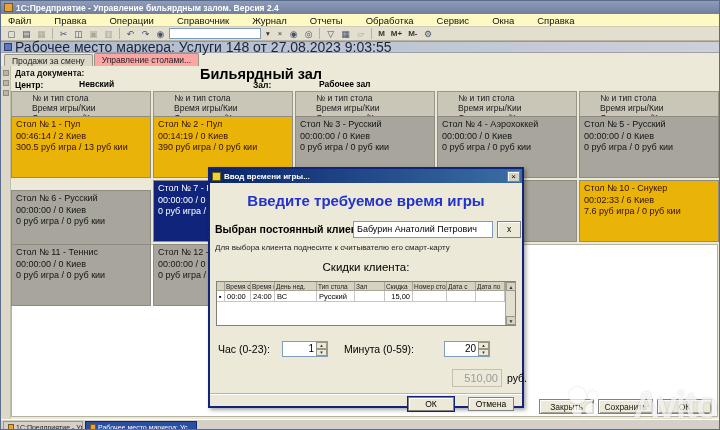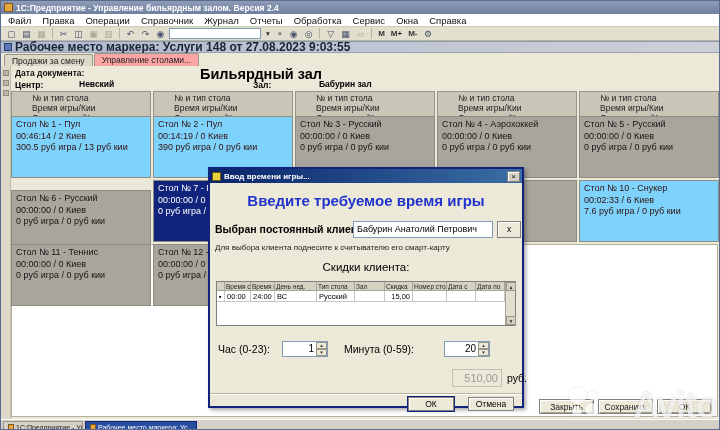--- a/index.html
+++ b/index.html
@@ -6,39 +6,39 @@
   html,body { width:720px; height:430px; overflow:hidden; }
   body { font-family:"Liberation Sans", sans-serif; }
   #app { position:relative; width:720px; height:430px; background:#ece9d8; border:1px solid #5a6b8c; overflow:hidden; }
 
   
   .titlebar { position:absolute; left:0; top:0; width:720px; height:13px;
     background:linear-gradient(#8e9cb8,#6f7f9e); display:flex; align-items:center; gap:3px; padding:0 3px; }
   .app-icon { width:9px; height:9px; background:#e8a33d; border:1px solid #7a5a1a; display:inline-block; }
   .title-text { color:#fff; font-size:8.5px; font-weight:bold; white-space:nowrap; }
 
-  .menubar { position:absolute; left:0; top:13px; width:720px; height:13px; background:#ffffff;
-    border-bottom:1px solid #cfcbBB; display:flex; align-items:center; gap:11px; padding:0 7px; }
+  .menubar { position:absolute; left:0; top:13px; width:720px; height:13px; background:#fef9c3;
+    border-bottom:1px solid #cfcbBB; display:flex; align-items:center; gap:23px; padding:0 7px; }
   .menu-item { font-size:9.5px; color:#111; white-space:nowrap; cursor:default; }
 
   .toolbar { position:absolute; left:0; top:26px; width:720px; height:14px; background:#e3dfcf;
     border-bottom:1px solid #b9b5a5; display:flex; align-items:center; gap:2px; padding:0 4px; }
   .tb-icon { width:13px; height:12px; font-size:9px; line-height:12px; text-align:center; color:#44506a; }
   .tb-icon.dim { color:#a9a election; }
   .tb-icon.dim { color:#aaa795; }
   .tb-sep { width:1px; height:11px; background:#b5b1a1; margin:0 2px; }
   .tb-combo { width:92px; height:11px; background:#fff; border:1px solid #7f9db9; }
   .tb-mini { font-size:7.5px; color:#333; padding:0 2px; border:1px solid transparent; }
   .tb-txt { font-size:8px; font-weight:bold; color:#333; padding:0 2px; }
 
   .subtitle { position:absolute; left:0; top:40px; width:720px; height:12px;
     background:linear-gradient(90deg,#aebacd,#cdd0d8); border-top:1px solid #8b97ad; border-bottom:1px solid #9aa0ac;
     display:flex; align-items:center; gap:3px; padding:0 3px; }
   .subtitle .sw-icon { width:8px; height:8px; background:#5d77b8; border:1px solid #2e3f6e; }
-  .subtitle span.txt { font-size:12px; font-weight:bold; color:#1a2338; white-space:nowrap; }
+  .subtitle span.txt { font-size:14px; font-weight:normal; color:#1a2338; white-space:nowrap; }
 
   .tabs { position:absolute; left:0; top:52px; width:720px; height:13px; display:flex; align-items:flex-end; padding-left:3px; gap:1px; }
   .tab { font-size:8.5px; padding:1px 7px 1px 7px; border:1px solid #9a9788; border-bottom:none; background:#ddd9c9; color:#222;
     border-radius:2px 2px 0 0; height:12px; }
   .tab.active { background:#fca5a5; font-weight:normal; height:13px; }
 
   
   .form-area { position:absolute; left:0; top:65px; width:720px; height:353px; background:#ece9d8; }
   .left-strip { position:absolute; left:0; top:0; width:10px; height:353px; background:#ddd9c9; border-right:1px solid #c2beae; }
   .left-strip i { display:block; width:6px; height:6px; margin:4px auto 0 auto; background:#b9b5a5; border:1px solid #918d7d; }
@@ -49,21 +49,21 @@
   .center-value { position:absolute; left:78px; top:13px; font-size:8.5px; font-weight:bold; }
   .hall-label { position:absolute; left:252px; top:14px; font-size:8.5px; font-weight:bold; }
   .hall-value { position:absolute; left:318px; top:13px; font-size:8.5px; font-weight:bold; }
 
   .hdr-block { position:absolute; top:25px; width:140px; height:33px; background:#c9c6b8; border:1px solid #9a9788; padding:1px 20px; }
   .hdr-block div { font-size:8.5px; line-height:10px; color:#1a1a1a; white-space:nowrap; overflow:hidden; }
 
   .cell { position:absolute; width:140px; height:62px; border:1px solid #8e8c82; padding:2px 4px; overflow:hidden; }
   .cell div { font-size:9px; line-height:11.5px; white-space:nowrap; overflow:hidden; }
   .cell.gray { background:#a8a69c; color:#141414; }
-  .cell.red { background:#7dd3fc; color:#321010; }
+  .cell.red { background:#eab308; color:#321010; }
   .cell.selected { background:#10247c; color:#ffffff; }
 
   .white-panel { position:absolute; left:10px; top:178px; width:707px; height:173px; background:#ffffff; border:1px solid #b5b1a1; }
 
   .footer-btn { position:absolute; top:333px; width:55px; height:15px; background:#ece9d8;
     border:1px solid #808080; box-shadow:inset 1px 1px 0 #fff, inset -1px -1px 0 #a9a593;
     font-size:8.5px; text-align:center; line-height:14px; color:#222; }
 
   
   .dialog { position:absolute; left:207px; top:166px; width:316px; height:241px; background:#ece9d8;
@@ -200,21 +200,21 @@
         <i></i>
         <i></i>
         <i></i>
       </div>
 
     <span class="date-label">Дата документа:</span>
     <span class="hall-title">Бильярдный зал</span>
     <span class="center-label">Центр:</span>
     <span class="center-value">Невский</span>
     <span class="hall-label">Зал:</span>
-    <span class="hall-value">Бабурин зал</span>
+    <span class="hall-value">Рабочее зал</span>
 
     <div class="hdr-block" style="left:10px">
       <div>№ и тип стола</div>
         <div>Время игры/Кии</div>
         <div>Оплата игры/Киев</div>
     </div>
     <div class="hdr-block" style="left:152px">
       <div>№ и тип стола</div>
         <div>Время игры/Кии</div>
         <div>Оплата игры/Киев</div>

